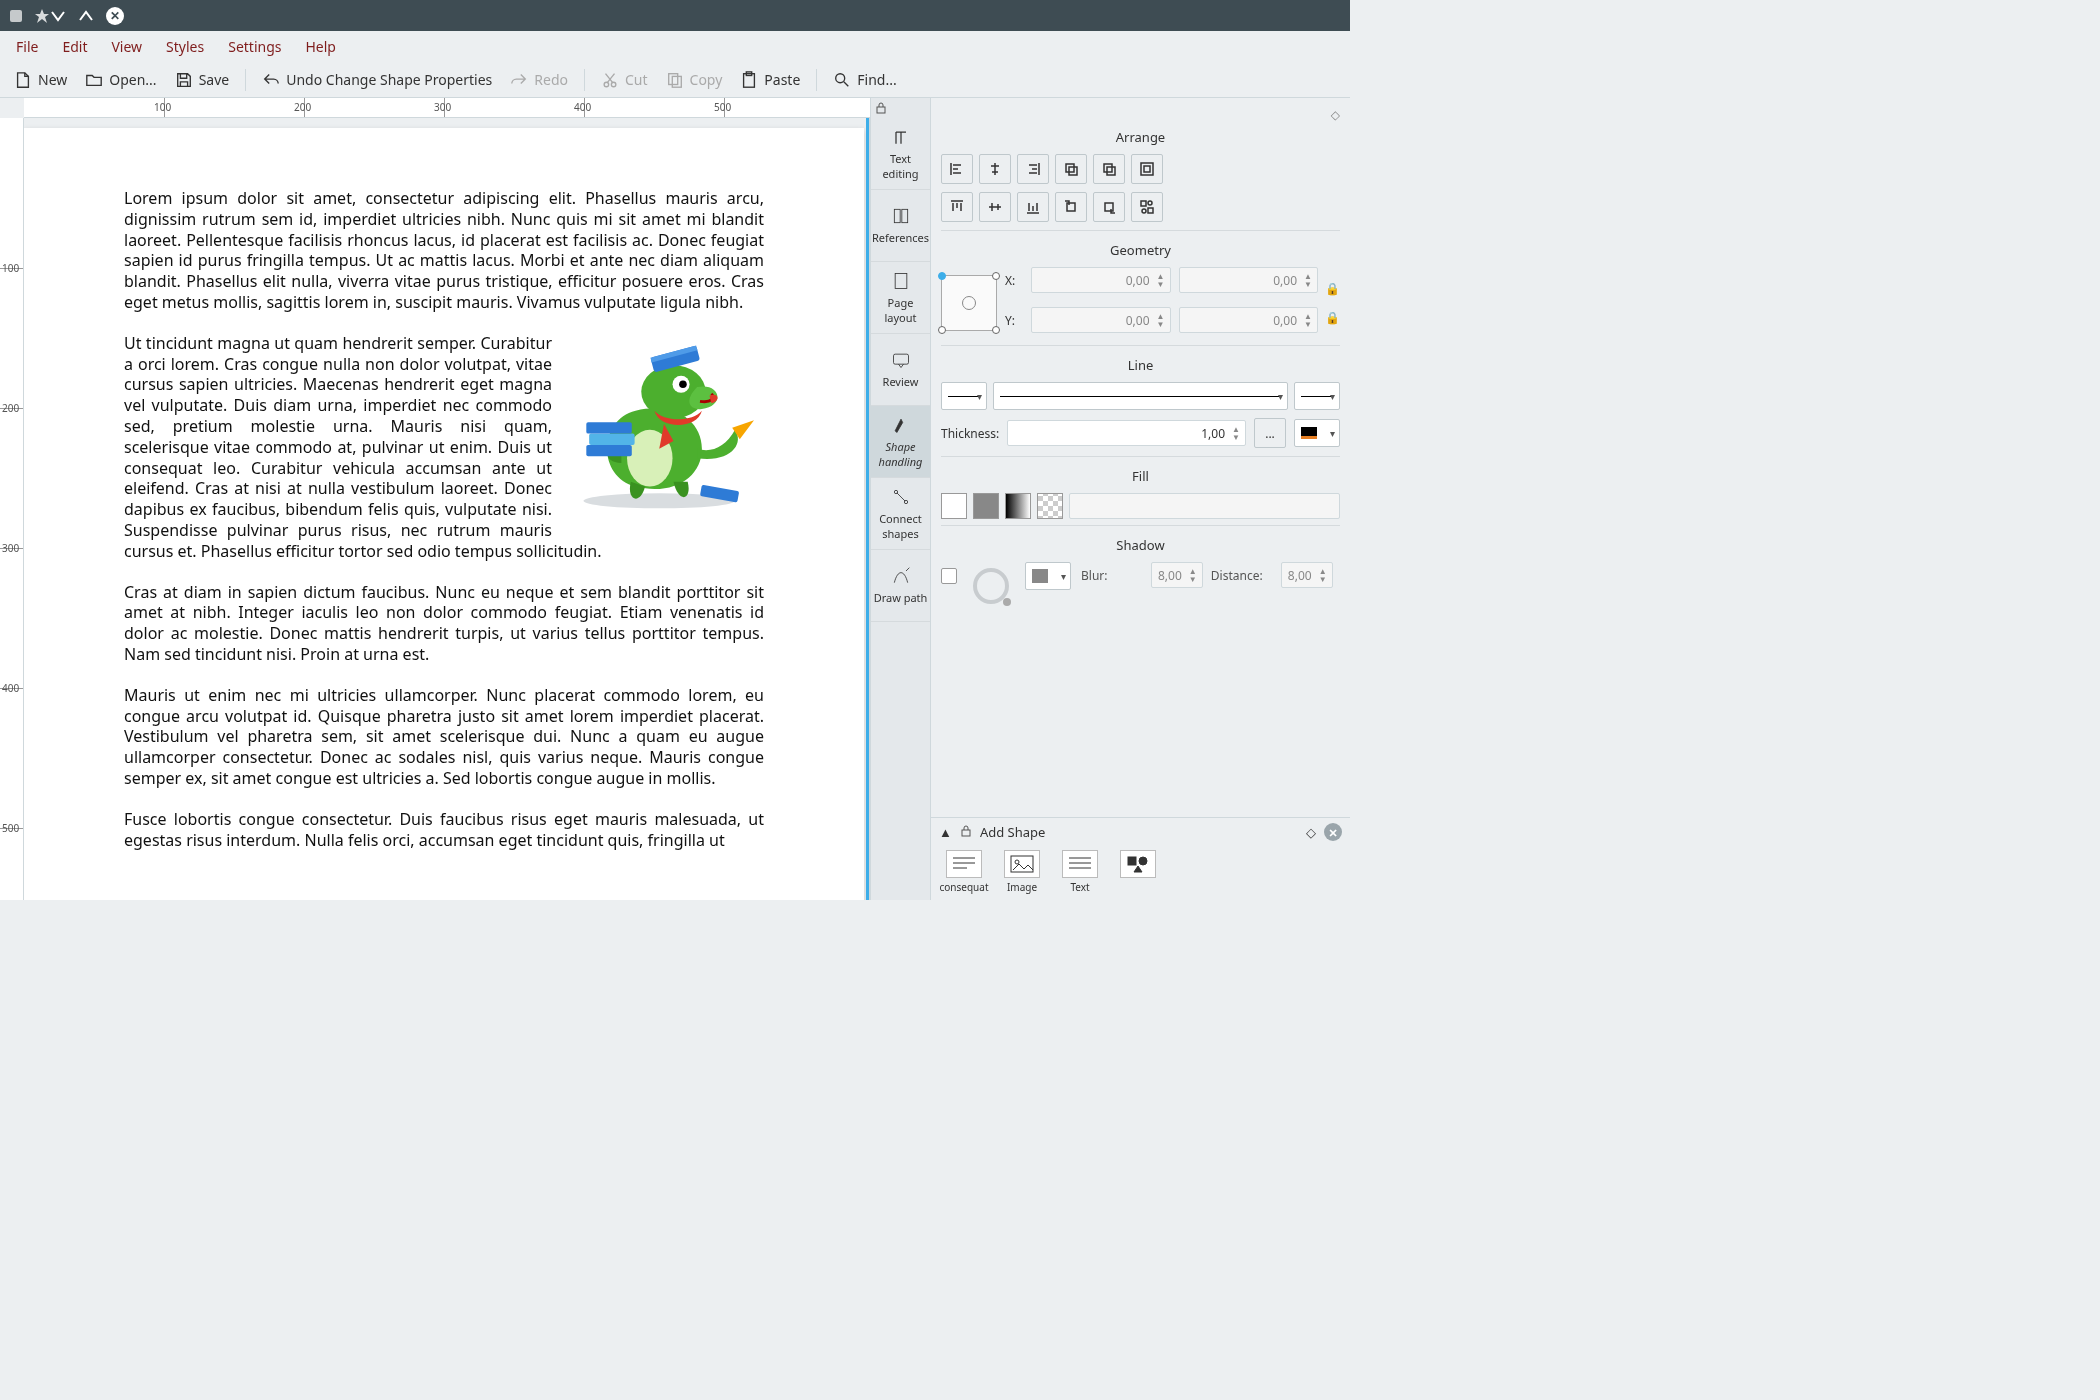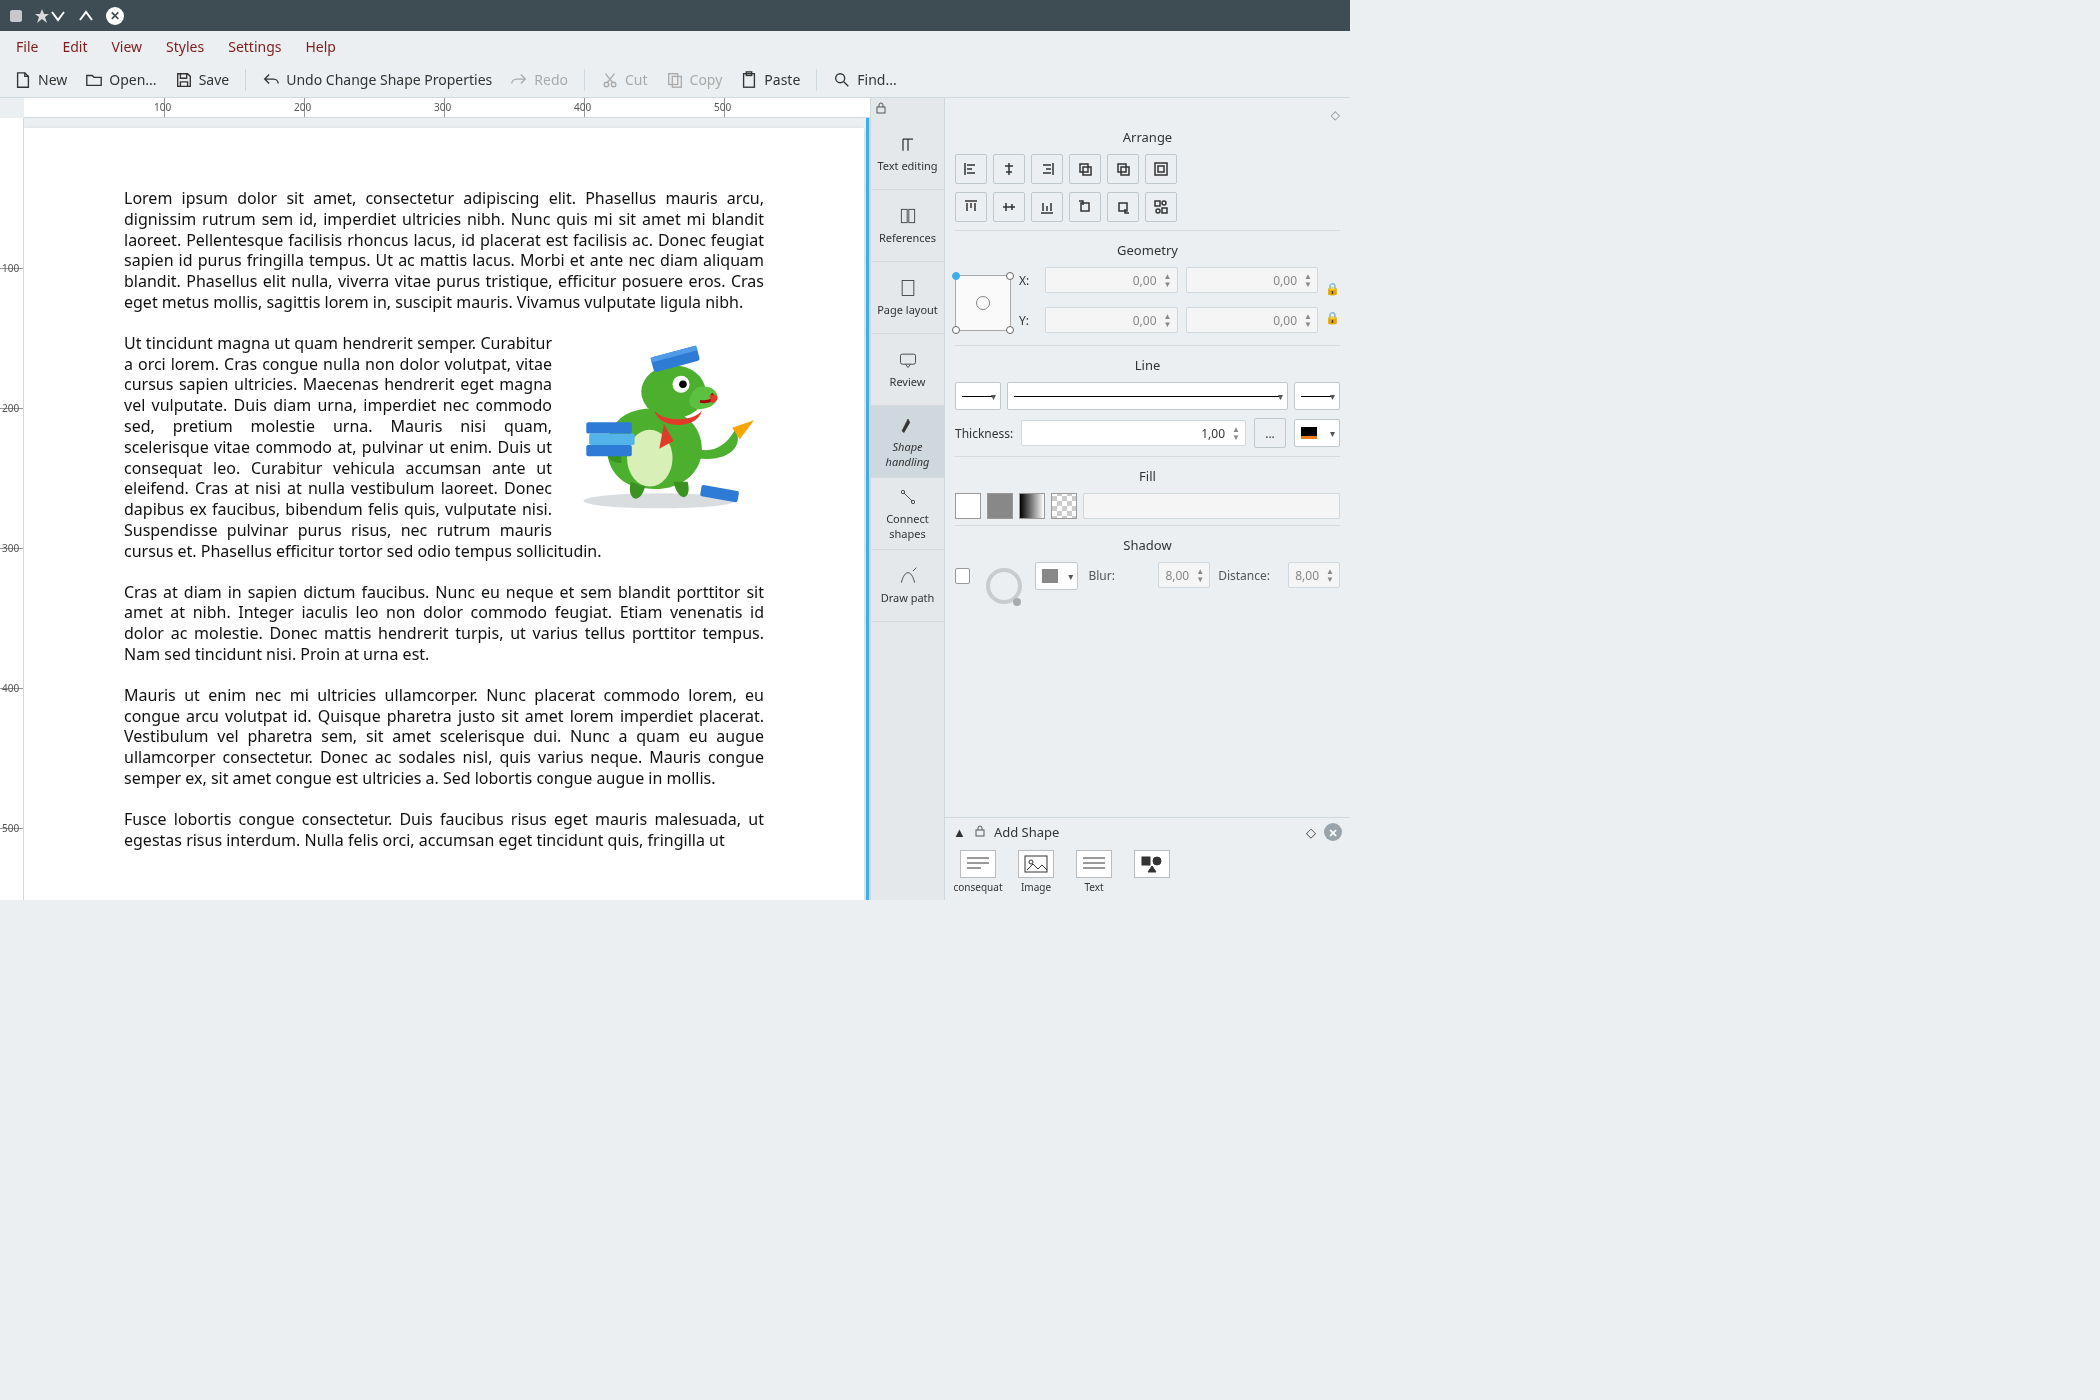--- a/index.html
+++ b/index.html
@@ -40,21 +40,21 @@
   .page { position:absolute; left:0; top:10px; width:840px; background:#fff; box-shadow: 0 2px 6px rgba(0,0,0,0.15); padding: 60px 100px 40px 100px;}
   .page h1 { text-align:center; font-size:34px; font-weight:bold; margin-bottom:40px;}
   .page p { font-size:16px; line-height:1.3; text-align:justify; margin-bottom:20px; color:#111;}
   .page .wrap { float:right; width:200px; height:185px; margin:0 0 4px 12px; display:flex;align-items:center;justify-content:center;}
   .dragon-svg { width:190px; height:180px; }
 
   .scroll-accent { width:4px; background:#3daee9; border-right:1px solid #cfd8dc;}
 
   
   .rightpanel { width:480px; display:flex; background:#eceff1; border-left:1px solid #cfd8dc;}
-  .sidetabs { width:74px; background:#e4e8eb; display:flex; flex-direction:column; border-right:1px solid #cfd8dc;}
+  .sidetabs { width:60px; background:#e4e8eb; display:flex; flex-direction:column; border-right:1px solid #cfd8dc;}
   .sidetab { height:72px; display:flex; flex-direction:column; align-items:center; justify-content:center; font-size:11px; color:#333; border-bottom:1px solid #d5dadd; cursor:pointer; gap:4px; text-align:center;}
   .sidetab.active { background:#cfd8dc;font-style:italic;}
   .sidetab svg { width:20px; height:20px; stroke:#333; fill:none;}
   .sidetabs-header { height:20px; display:flex; align-items:center; padding:0 4px; color:#555;}
   .sidetabs-header svg{width:12px;height:12px;}
 
   .props { flex:1; padding:8px 10px; font-size:12px; color:#333; overflow:hidden; position:relative;}
   .props-header { display:flex; justify-content:flex-end; color:#888; height:16px;}
   .section-title { text-align:center; font-size:13px; margin:6px 0 8px 0; color:#333;}
   .btnrow { display:flex; gap:6px; margin-bottom:8px; }

